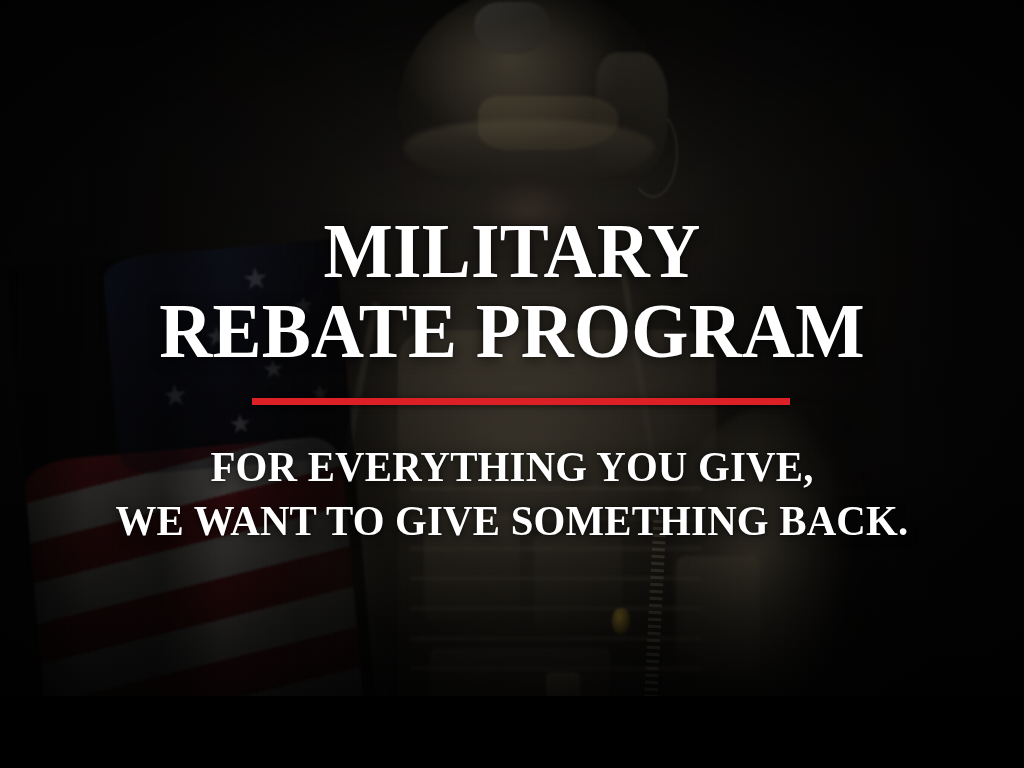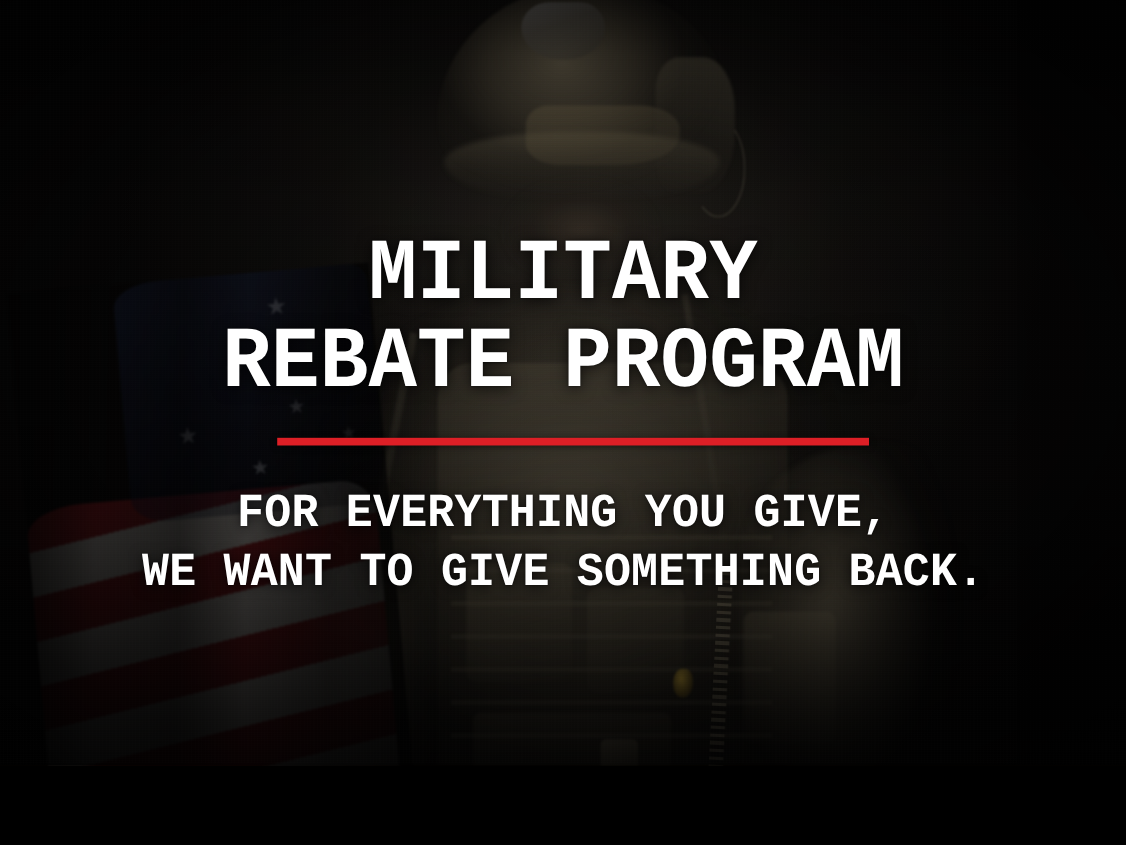--- a/index.html
+++ b/index.html
@@ -8,21 +8,21 @@
     padding: 0;
     background: #000;
   }
 
   #slide {
     position: relative;
     width: 1024px;
     height: 696px;
     overflow: hidden;
     background: #080706;
-    font-family: Liberation Mono, monospace;
+    font-family: Liberation Serif, serif;
     user-select: none;
   }
 
   
   .photo {
     position: absolute;
     inset: 0;
     overflow: hidden;
     background: #070606;
   }

